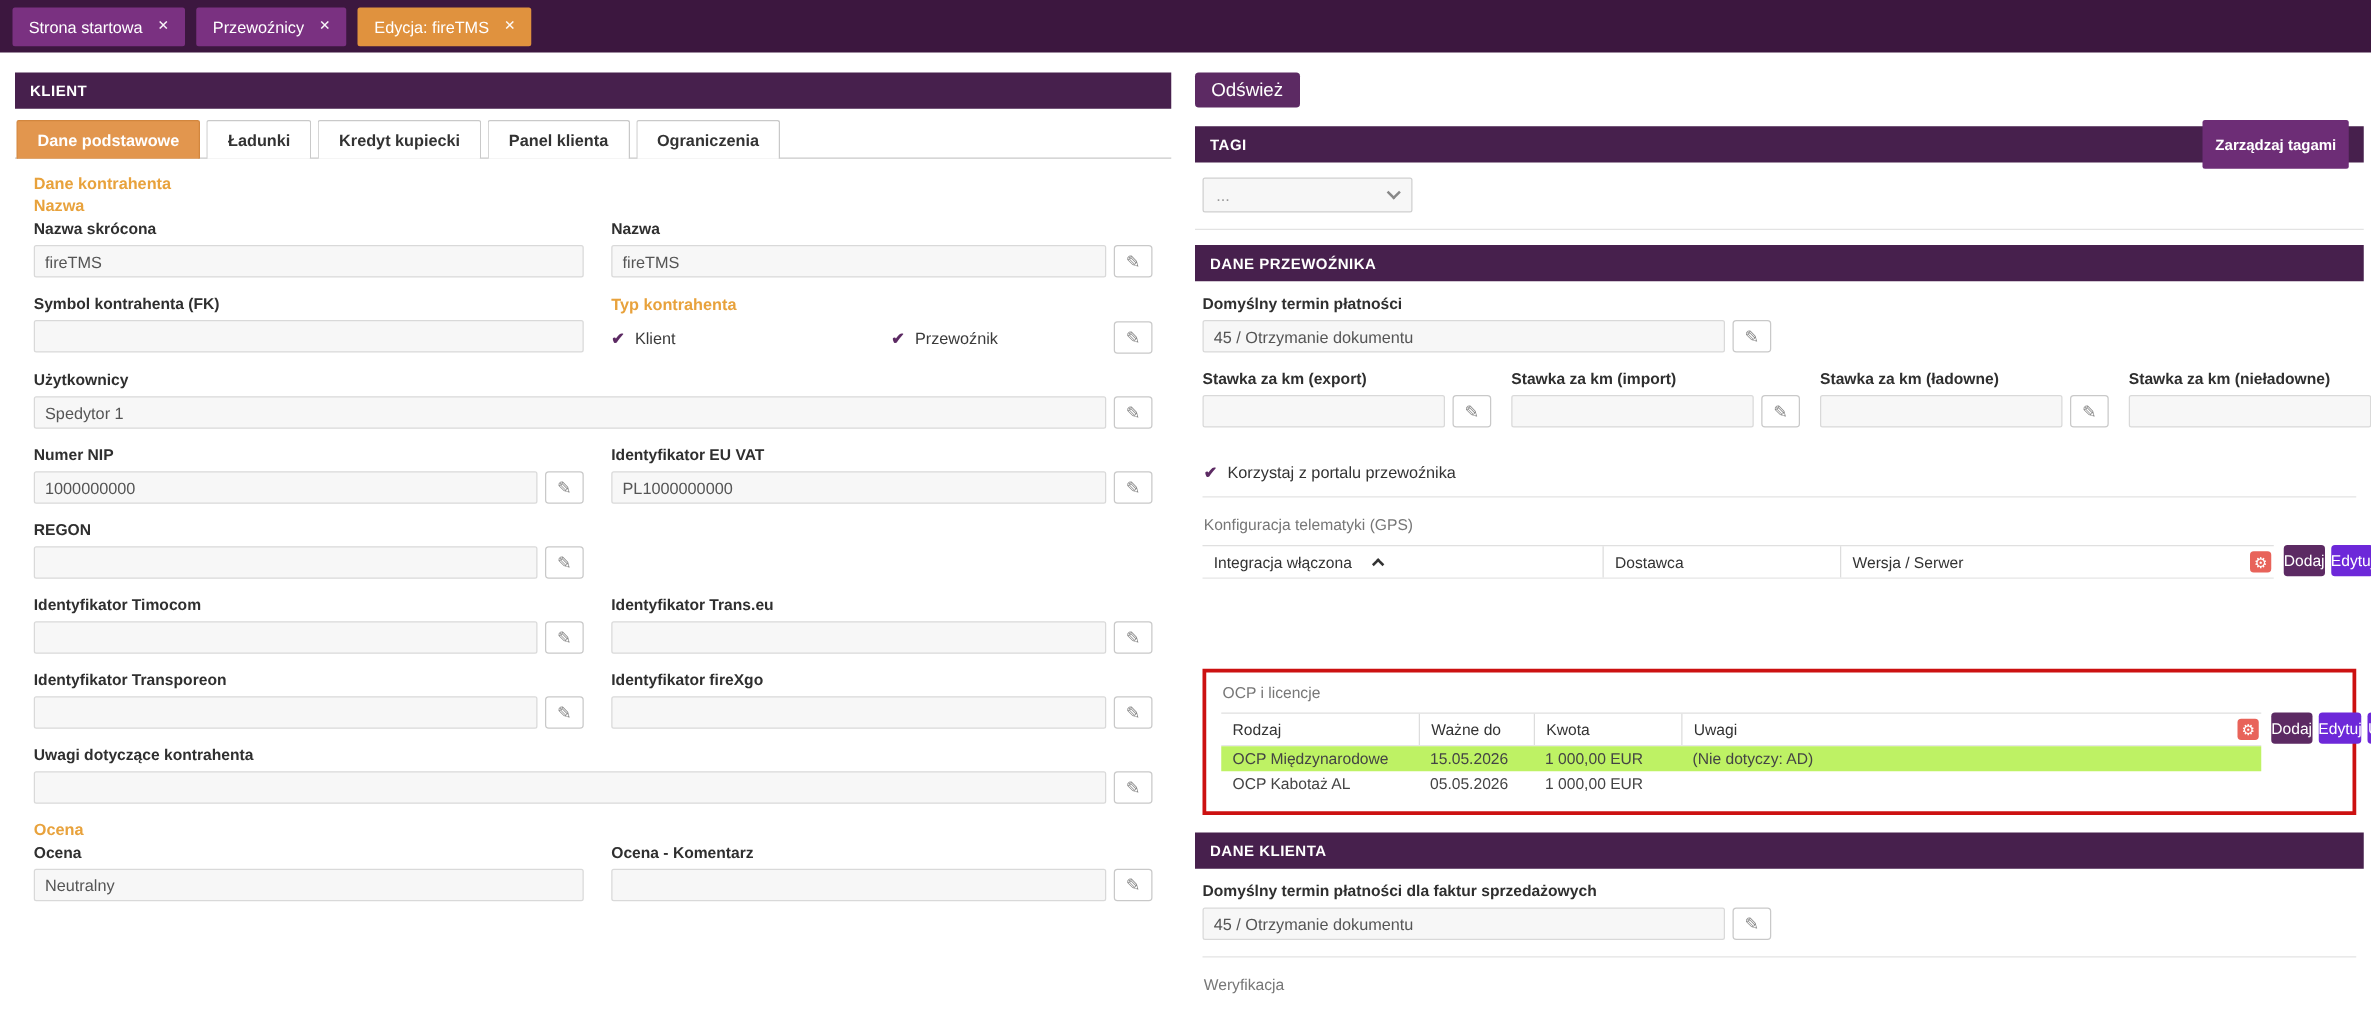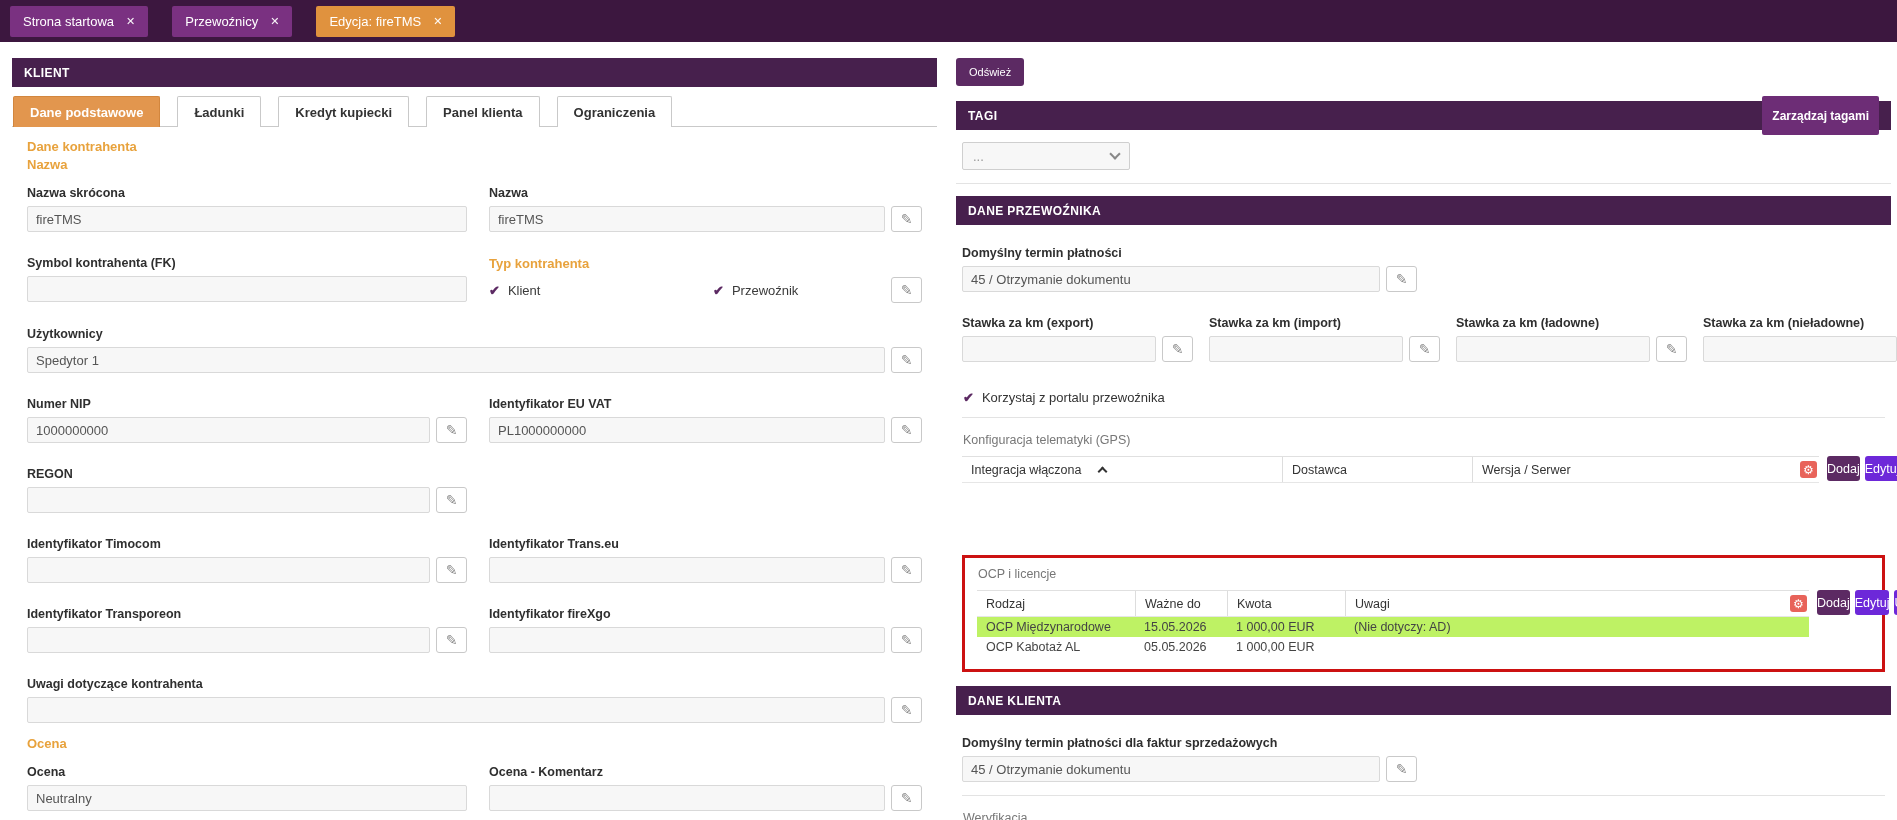--- a/index.html
+++ b/index.html
@@ -1,62 +1,62 @@
 <!DOCTYPE html>
 <html><head>
 <meta charset="utf-8">
 <style>
   *{box-sizing:border-box;margin:0;padding:0}
   html,body{width:1897px;height:820px;overflow:hidden}
   body{background:#fff;font-family:"Liberation Sans",sans-serif;font-size:13px;color:#333;position:relative}
 
   
-  .topbar{position:absolute;left:0;top:0;width:100%;height:42px;background:#3c173f;display:flex;align-items:center;padding-left:10px;gap:24px}
+  .topbar{position:absolute;left:0;top:0;width:100%;height:42px;background:#3c173f;display:flex;align-items:center;padding-left:10px;gap:9px}
   .wtab{display:flex;align-items:center;gap:12px;height:31px;padding:0 13px;background:#7a3181;color:#fff;border-radius:2px;cursor:pointer;font-size:13px}
   .wtab.active{background:#e0923e}
   .icon-close{font-size:11px;opacity:.95;line-height:1}
   .icon-close::before{content:"✕"}
 
   
   .panel-left{position:absolute;left:12px;top:58px;width:925px}
   .panel-right{position:absolute;left:956px;top:58px;width:935px}
   .bar{background:#47204d;color:#fff;font-weight:bold;font-size:12px;height:29px;display:flex;align-items:center;padding:0 12px;letter-spacing:.4px}
   .bar-flex{justify-content:space-between}
   .bar-btn{background:#6d2d76;border:none;color:#fff;height:39px;padding:0 10px;font:inherit;font-size:12px;border-radius:2px;cursor:pointer}
 
   
-  .form-tabs{display:flex;gap:17px;margin-top:9px;border-bottom:1px solid #c9c9c9;align-items:flex-end;padding-left:1px}
+  .form-tabs{display:flex;gap:5px;margin-top:9px;border-bottom:1px solid #c9c9c9;align-items:flex-end;padding-left:1px}
   .ftab{height:31px;line-height:31px;padding:0 16px;background:#fff;border:1px solid #c9c9c9;border-bottom:none;font-weight:bold;font-size:13px;color:#333;border-radius:2px 2px 0 0;margin-bottom:-1px;cursor:pointer;white-space:nowrap}
   .ftab.active{background:#e2964e;border-color:#d2863e;color:#fff}
 
   
   .form{padding:12px 15px 0 15px}
   .sec-title{color:#e8a23c;font-weight:bold;margin-bottom:3px;font-size:13px}
   .frow{display:flex;gap:22px}
   .fcol-l{width:440px;flex:none}
   .fcol-r{flex:1;min-width:0}
   .field{margin-bottom:13px}
-  .field > label{display:block;font-weight:bold;font-size:12.5px;margin:11px 0 6px;color:#2f2f2f}
+  .field > label{display:block;font-weight:bold;font-size:12.5px;margin:1px 0 6px;color:#2f2f2f}
   .field > label.orange{color:#e8a23c;font-size:13px}
   .crow{display:flex;gap:6px;align-items:center}
   .inp{flex:1;min-width:0;height:26px;background:#f7f7f7;border:1px solid #d9d9d9;border-radius:2px;padding:0 8px;font:inherit;font-size:13px;color:#555}
   .editbtn{width:31px;height:26px;flex:none;background:#fff;border:1px solid #c9c9c9;border-radius:3px;color:#888;display:flex;align-items:center;justify-content:center;cursor:pointer}
   .icon-pencil{line-height:1}
   .icon-pencil::before{content:"✎";font-size:14px}
   .cb{display:flex;align-items:center;gap:8px;cursor:pointer}
   .icon-check{color:#5c2a63;font-weight:bold;font-size:13px;line-height:1}
   .icon-check::before{content:"✔"}
   .cb .lbl{color:#3a3a3a}
   .cb-first{width:218px;flex:none}
 
   
   .btn{border:none;border-radius:3px;color:#fff;font:inherit;cursor:pointer}
   .btn-purple{background:#5c2a63}
   .btn-gray{background:#6d28d9}
-  .refresh{height:28px;padding:0 13px;font-size:11px;margin-bottom:15px}
+  .refresh{height:28px;padding:0 13px;font-size:15px;margin-bottom:15px}
   .dd{width:168px;height:28px;background:#f7f7f7;border:1px solid #cfcfcf;border-radius:2px;display:flex;align-items:center;justify-content:space-between;padding:0 10px;color:#999;margin:12px 0 13px 6px;cursor:pointer}
   .chev-down{width:8px;height:8px;border-right:2px solid #888;border-bottom:2px solid #888;transform:rotate(45deg);margin-top:-4px}
   .hr{border-top:1px solid #e3e3e3;margin:12px 0}
   .rp-content{padding:10px 6px 0 6px}
   .w-payment{flex:none;width:418px}
   .rates{display:grid;grid-template-columns:repeat(4,1fr);gap:16px;margin-top:3px}
   .cbrow{display:flex;align-items:center;gap:8px;margin:15px 0 6px 1px}
   .sub{color:#777;font-size:12.5px;margin:15px 0 9px 1px}
 
   

